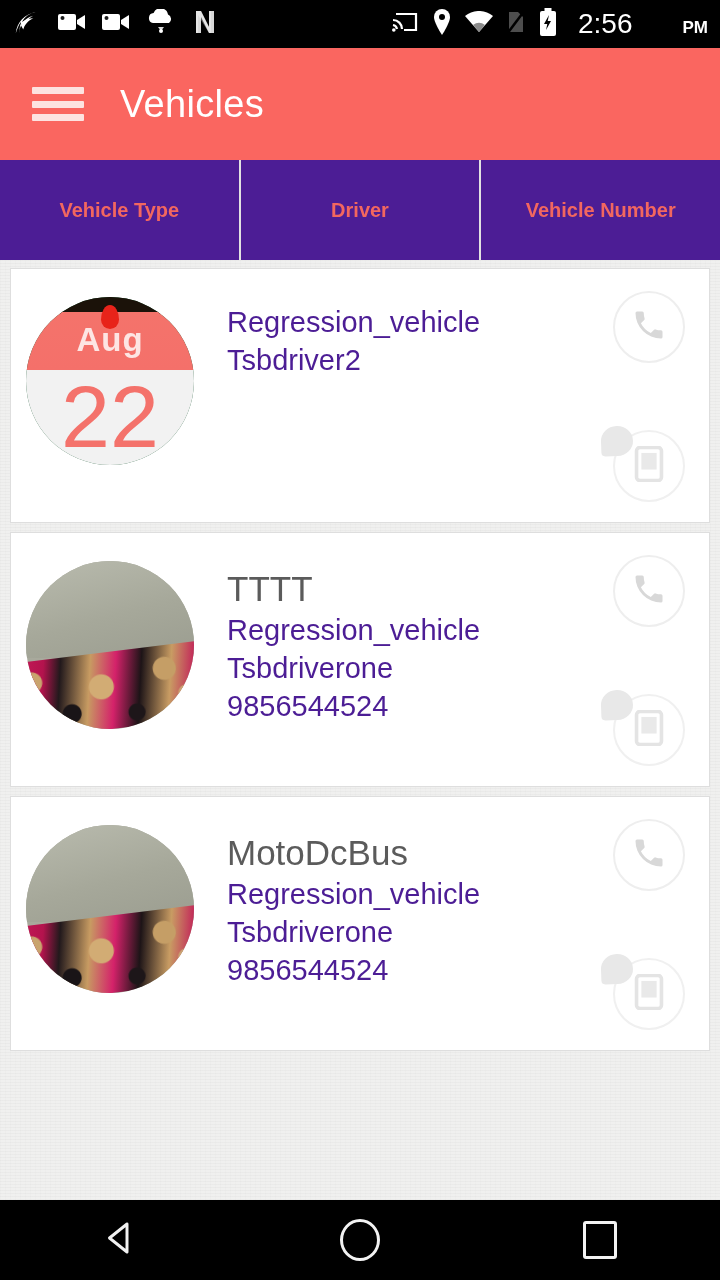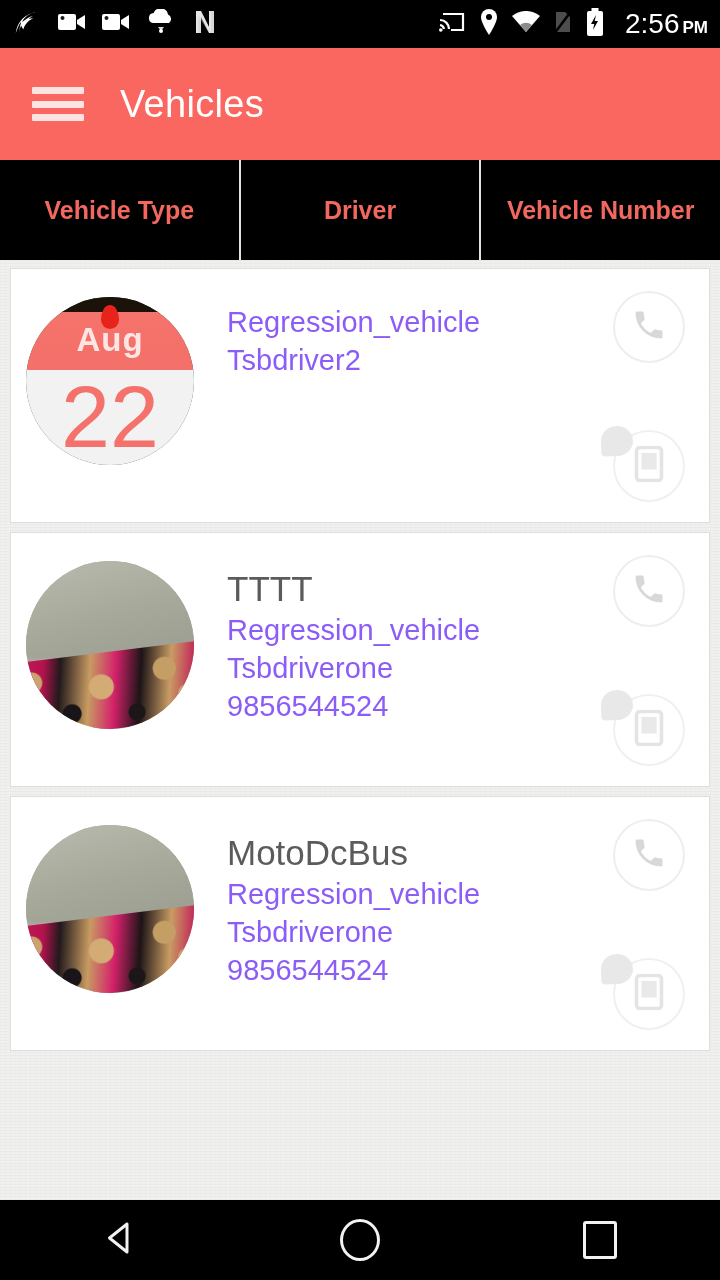--- a/index.html
+++ b/index.html
@@ -15,38 +15,38 @@
     height:48px; background:#000; display:flex; align-items:center;
     padding:0 12px; position:relative;
   }
   .sb-left { display:flex; align-items:center; gap:16px; flex:1; }
   .sb-right { display:flex; align-items:center; gap:13px; }
   .sb-ico { display:block; }
   .clock {
     color:#fff; font-size:28px; font-weight:400; letter-spacing:0px;
     margin-left:8px; display:flex; align-items:baseline; gap:3px;
   }
-  .clock .ampm { font-size:17px; font-weight:600; }
+  .clock .ampm { font-size:17px; font-weight:600;margin-left:47px; }
 
   
   .appbar {
     height:112px; background:#fa6660; display:flex; align-items:center;
     padding-left:32px; gap:36px;
   }
   .hamburger { width:52px; height:34px; display:flex; flex-direction:column;
                justify-content:space-between; cursor:pointer; }
   .hamburger span { display:block; height:7px; background:#fde3e1; border-radius:1px; }
   .appbar-title { color:#fff; font-size:38px; font-weight:400; letter-spacing:.3px; }
 
   
   .tabs { height:100px; background:#fdfdfd; display:flex; }
   .tab {
     flex:1; display:flex; align-items:center; justify-content:center;
-    color:#f2675f; font-size:25px; font-weight:bold; cursor:pointer;
-    border-right:2px solid #e2e2e2; background:#000000;
+    color:#f2675f; font-size:20px; font-weight:bold; cursor:pointer;
+    border-right:2px solid #e2e2e2; background:#4c1d95;
   }
   .tab:last-child { border-right:none; }
 
   
   .listarea {
     position:absolute; top:260px; left:0; right:0; bottom:80px;
     background:
       repeating-linear-gradient(0deg, rgba(0,0,0,.022) 0px, rgba(0,0,0,.022) 1px, rgba(255,255,255,0) 1px, rgba(255,255,255,0) 3px),
       repeating-linear-gradient(90deg, rgba(0,0,0,.012) 0px, rgba(0,0,0,.012) 1px, rgba(255,255,255,0) 1px, rgba(255,255,255,0) 5px),
       #f0f0ef;
@@ -99,21 +99,21 @@
       radial-gradient(circle at 30% 74%, #191417 0 9px, transparent 10px),
       radial-gradient(circle at 62% 82%, #1d1619 0 8px, transparent 9px),
       radial-gradient(circle at 88% 66%, #c9a873 0 9px, transparent 10px),
       linear-gradient(100deg,#d01d5e 0%,#b3134d 18%,#22191c 26%,#c79b62 40%,#d4226a 52%,#1d1417 64%,#c89c63 78%,#c21a58 90%,#241a1d 100%);
     transform:rotate(-7deg);
   }
 
   
   .info { margin-left:33px; padding-top:6px; }
   .v-title { color:#5b5b5b; font-size:35px; font-weight:400; line-height:44px; }
-  .v-sub   { color:#8b5cf6; font-size:29px; font-weight:400; line-height:38px; }
+  .v-sub   { color:#4c1d95; font-size:29px; font-weight:400; line-height:38px; }
 
   
   .actions { position:absolute; right:24px; top:22px; bottom:20px; width:76px; }
   .act-btn {
     width:72px; height:72px; border-radius:50%; border:2px solid #eeeeee;
     display:flex; align-items:center; justify-content:center; position:absolute;
     cursor:pointer;
   }
   .act-call { top:0; right:0; }
   .act-dev  { bottom:0; right:0; border-color:#f0f0f0; }

